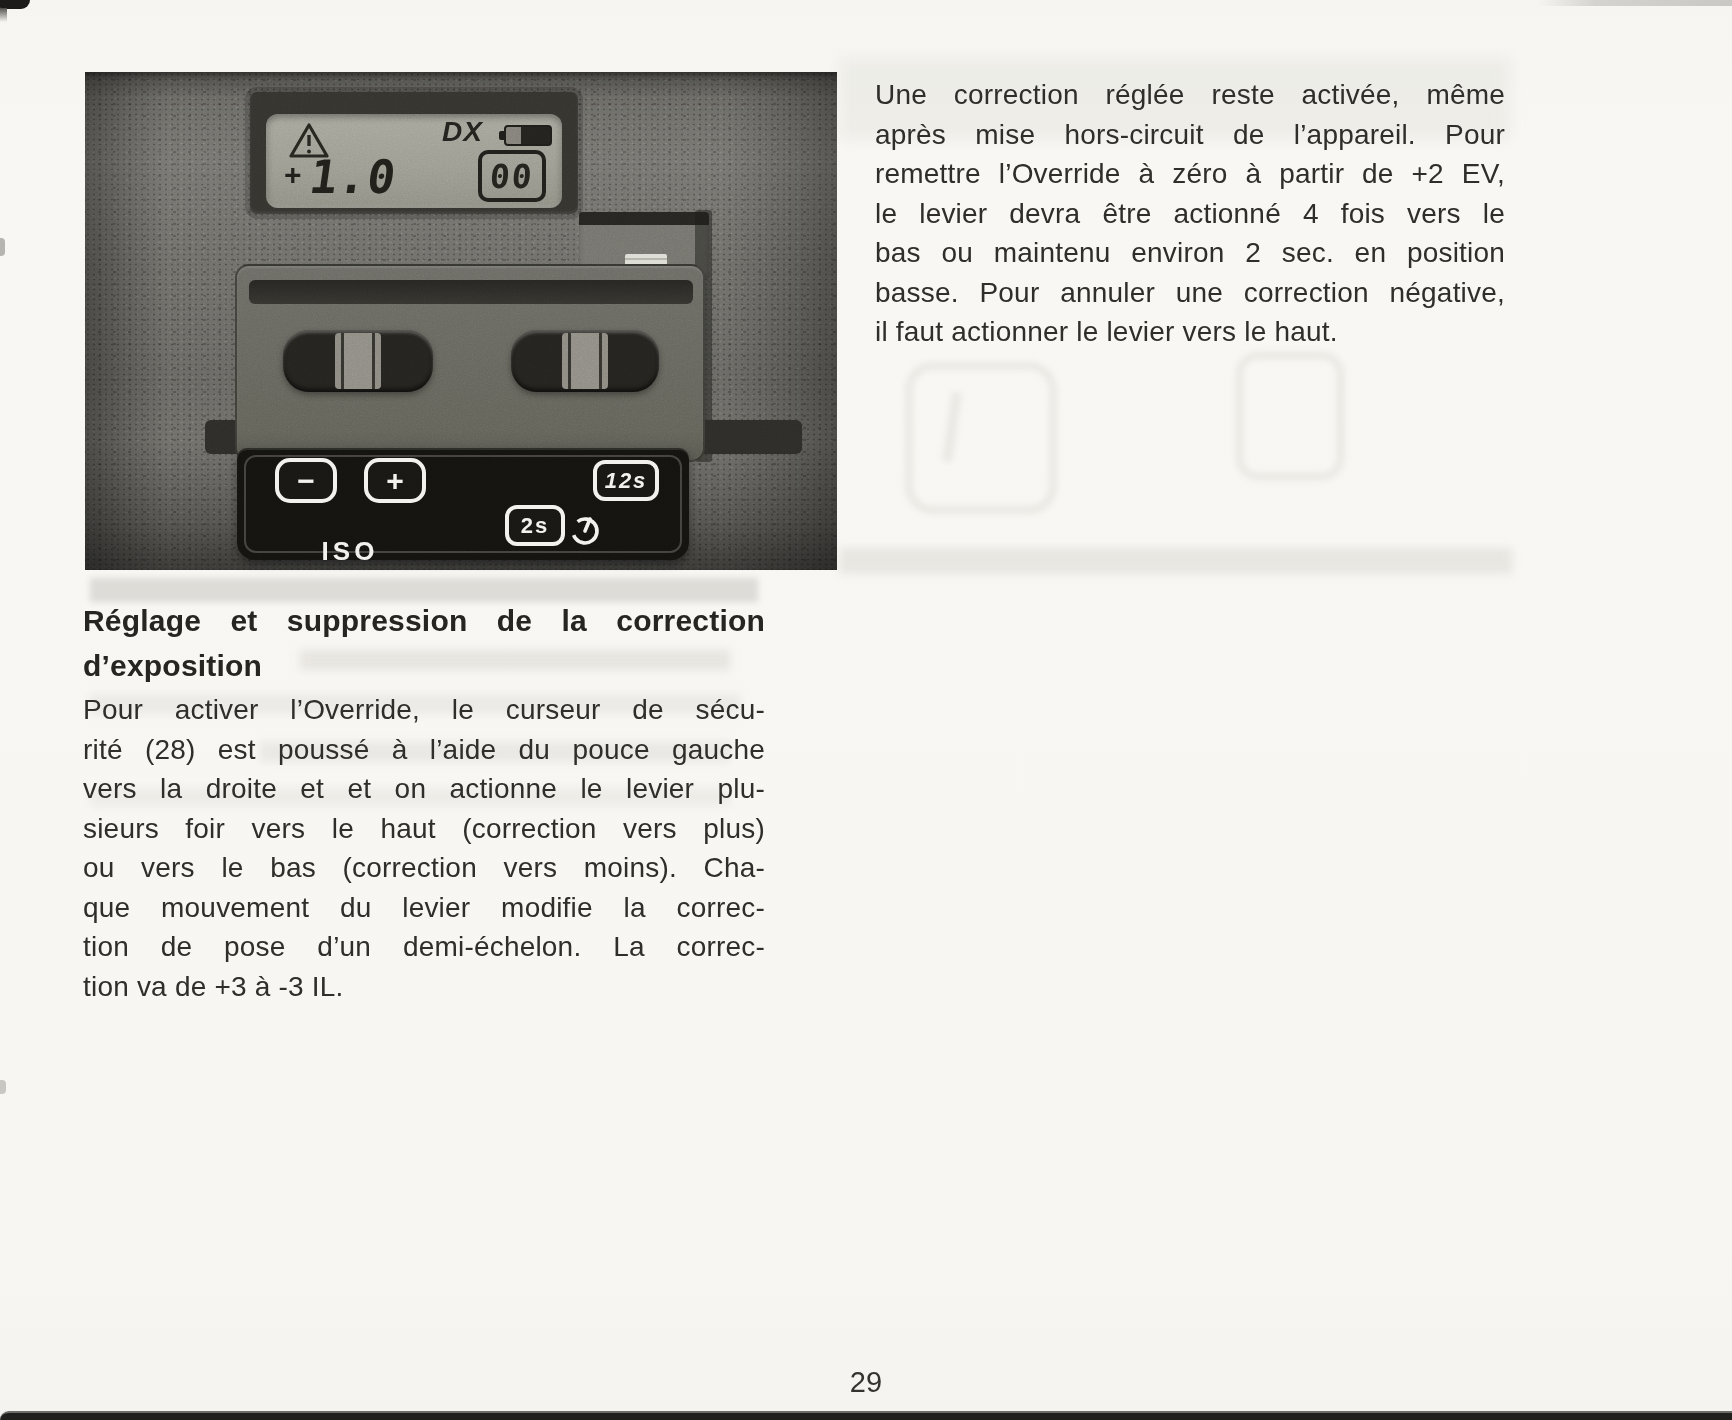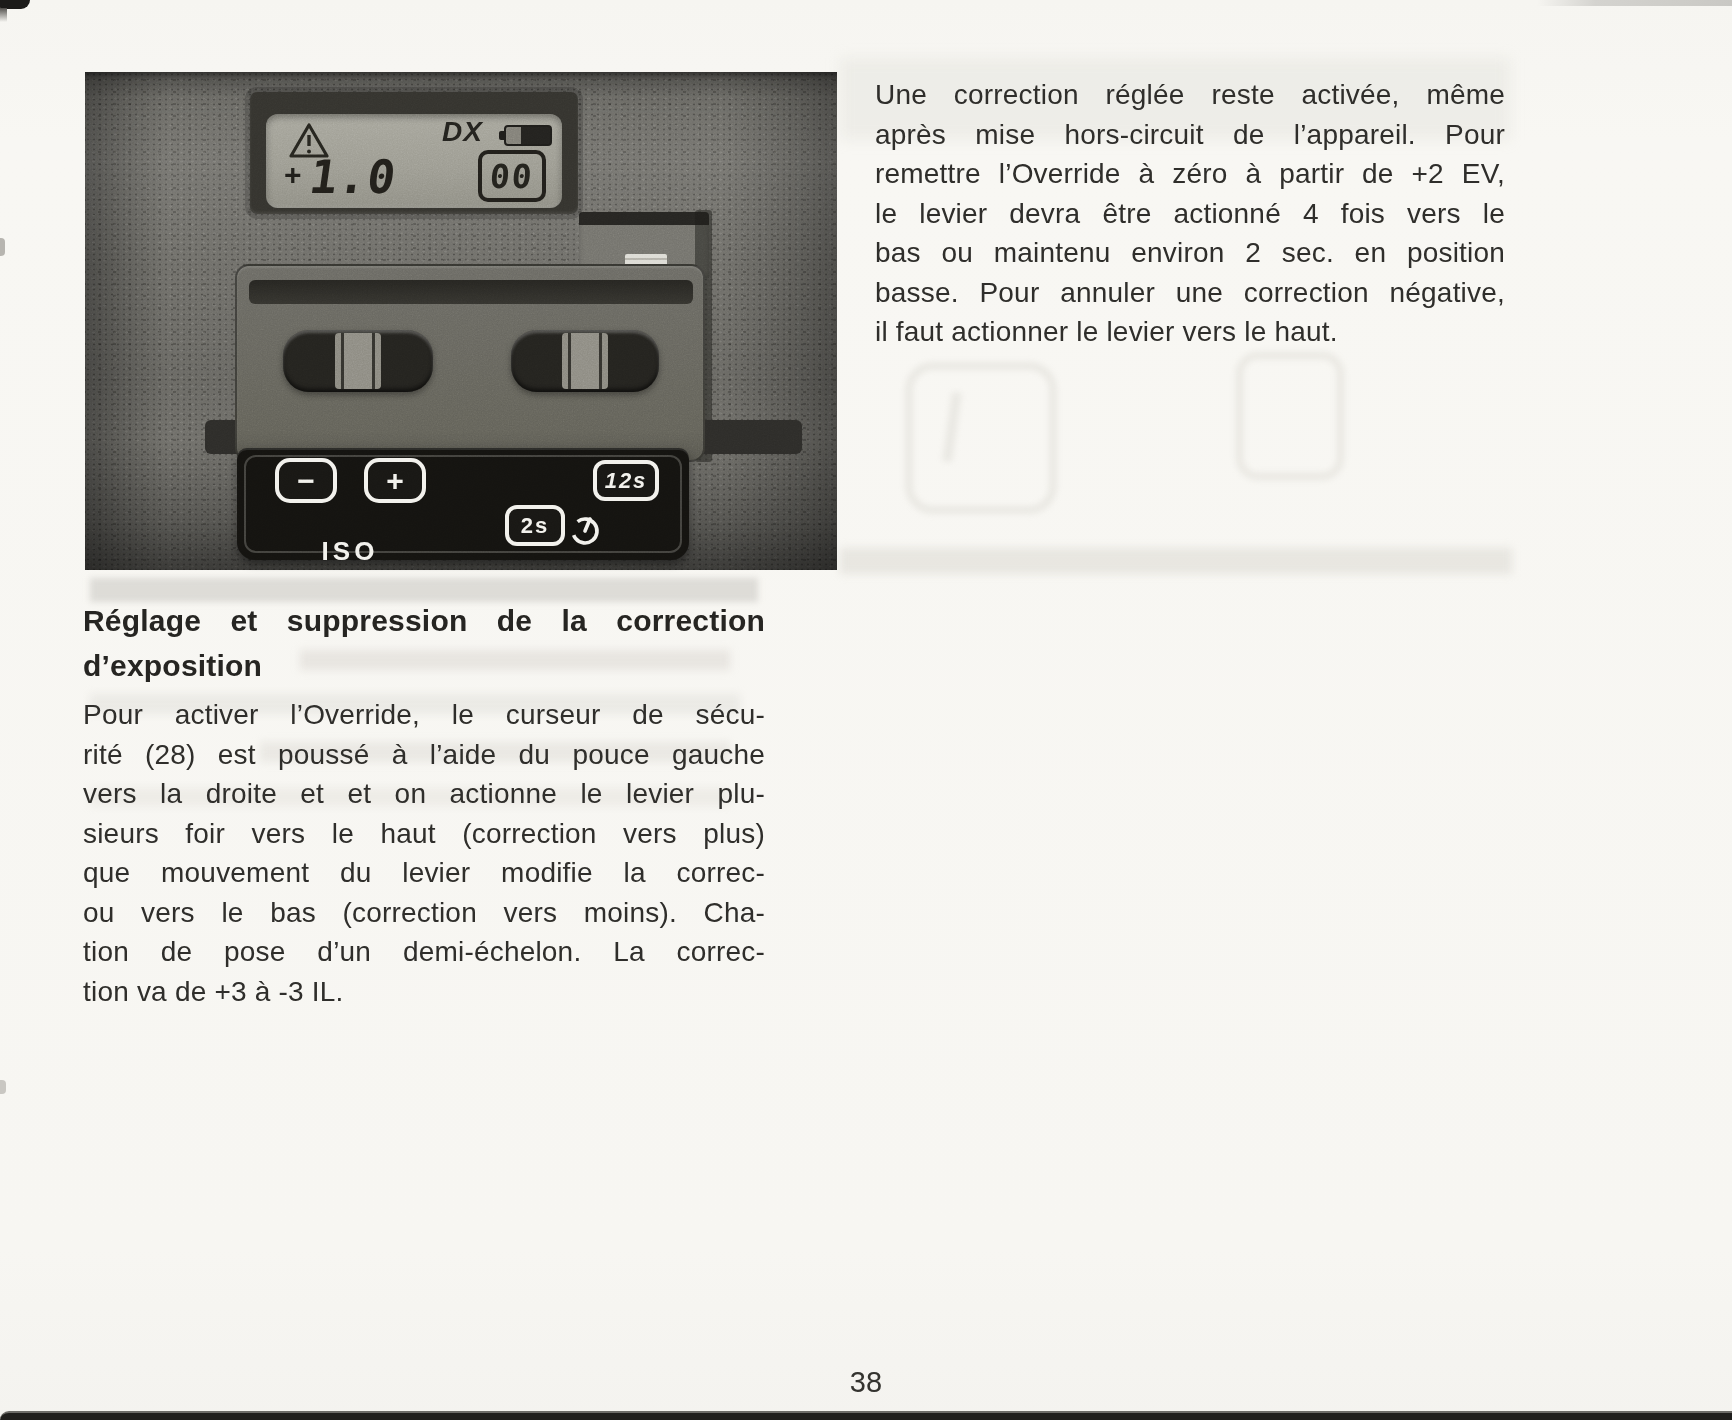--- a/index.html
+++ b/index.html
@@ -132,21 +132,21 @@
   .btn-12s   { left:356px; top:12px; width:66px; height:41px; border-radius:12px; font-size:22px; letter-spacing:2px;font-style:italic; }
   .iso-label { position:absolute; left:63px; top:64px; width:100px; text-align:center;
     color:#f2f1ec; font-weight:bold; font-size:26px; letter-spacing:4px;margin-top:24px; }
   .timer-icon { position:absolute; left:330px; top:60px; }
 
   
   .textcol { position:absolute; z-index:3; }
   .left-col  { left:83px;  top:604px; width:682px; }
   .right-col { left:875px; top:79px;  width:630px; }
   .heading .line { font-weight:bold; font-size:30px; height:45px; color:#262522; }
-  .bodytext { margin-top:5px; }
+  .bodytext { }
   .bodytext .line, .right-col .line { font-size:28px; height:39.5px; color:#2f2e2b; }
   .line { text-align:justify; text-align-last:justify; overflow:hidden; letter-spacing:.2px; }
   .line:last-child { text-align-last:left; }
 
   .page-number { position:absolute; left:0; top:1366px; width:1732px; text-align:center;
     font-size:29px; color:#34332f; z-index:3; }
 </style>
 </head>
 <body>
 
@@ -232,31 +232,31 @@
   <div class="textcol left-col">
     <h2 class="heading">
         <div class="line">Réglage et suppression de la correction</div>
         <div class="line">d’exposition</div>
       </h2>
     <div class="bodytext">
         <div class="line">Pour activer l’Override, le curseur de sécu-</div>
         <div class="line">rité (28) est poussé à l’aide du pouce gauche</div>
         <div class="line">vers la droite et et on actionne le levier plu-</div>
         <div class="line">sieurs foir vers le haut (correction vers plus)</div>
+        <div class="line">ou vers le bas (correction vers moins). Cha-</div>
         <div class="line">que mouvement du levier modifie la correc-</div>
-        <div class="line">ou vers le bas (correction vers moins). Cha-</div>
         <div class="line">tion de pose d’un demi-échelon. La correc-</div>
         <div class="line">tion va de +3 à -3 IL.</div>
       </div>
   </div>
 
   <div class="textcol right-col">
       <div class="line">Une correction réglée reste activée, même</div>
       <div class="line">après mise hors-circuit de l’appareil. Pour</div>
       <div class="line">remettre l’Override à zéro à partir de +2 EV,</div>
       <div class="line">le levier devra être actionné 4 fois vers le</div>
       <div class="line">bas ou maintenu environ 2 sec. en position</div>
       <div class="line">basse. Pour annuler une correction négative,</div>
       <div class="line">il faut actionner le levier vers le haut.</div>
     </div>
 
-  <div class="page-number">38</div>
+  <div class="page-number">29</div>
 </div>
 
 </body></html>

